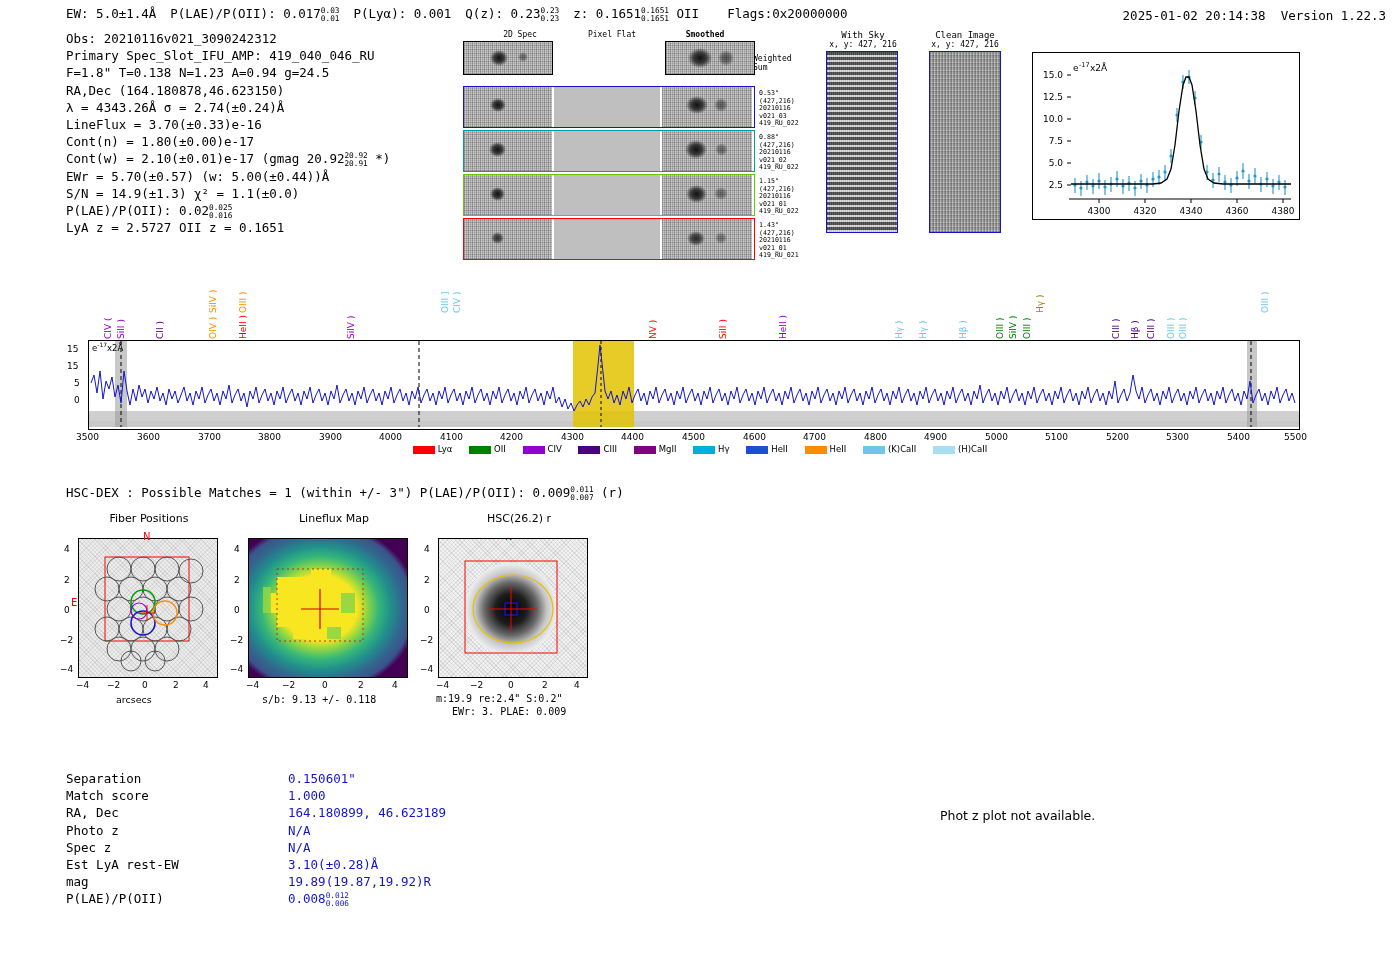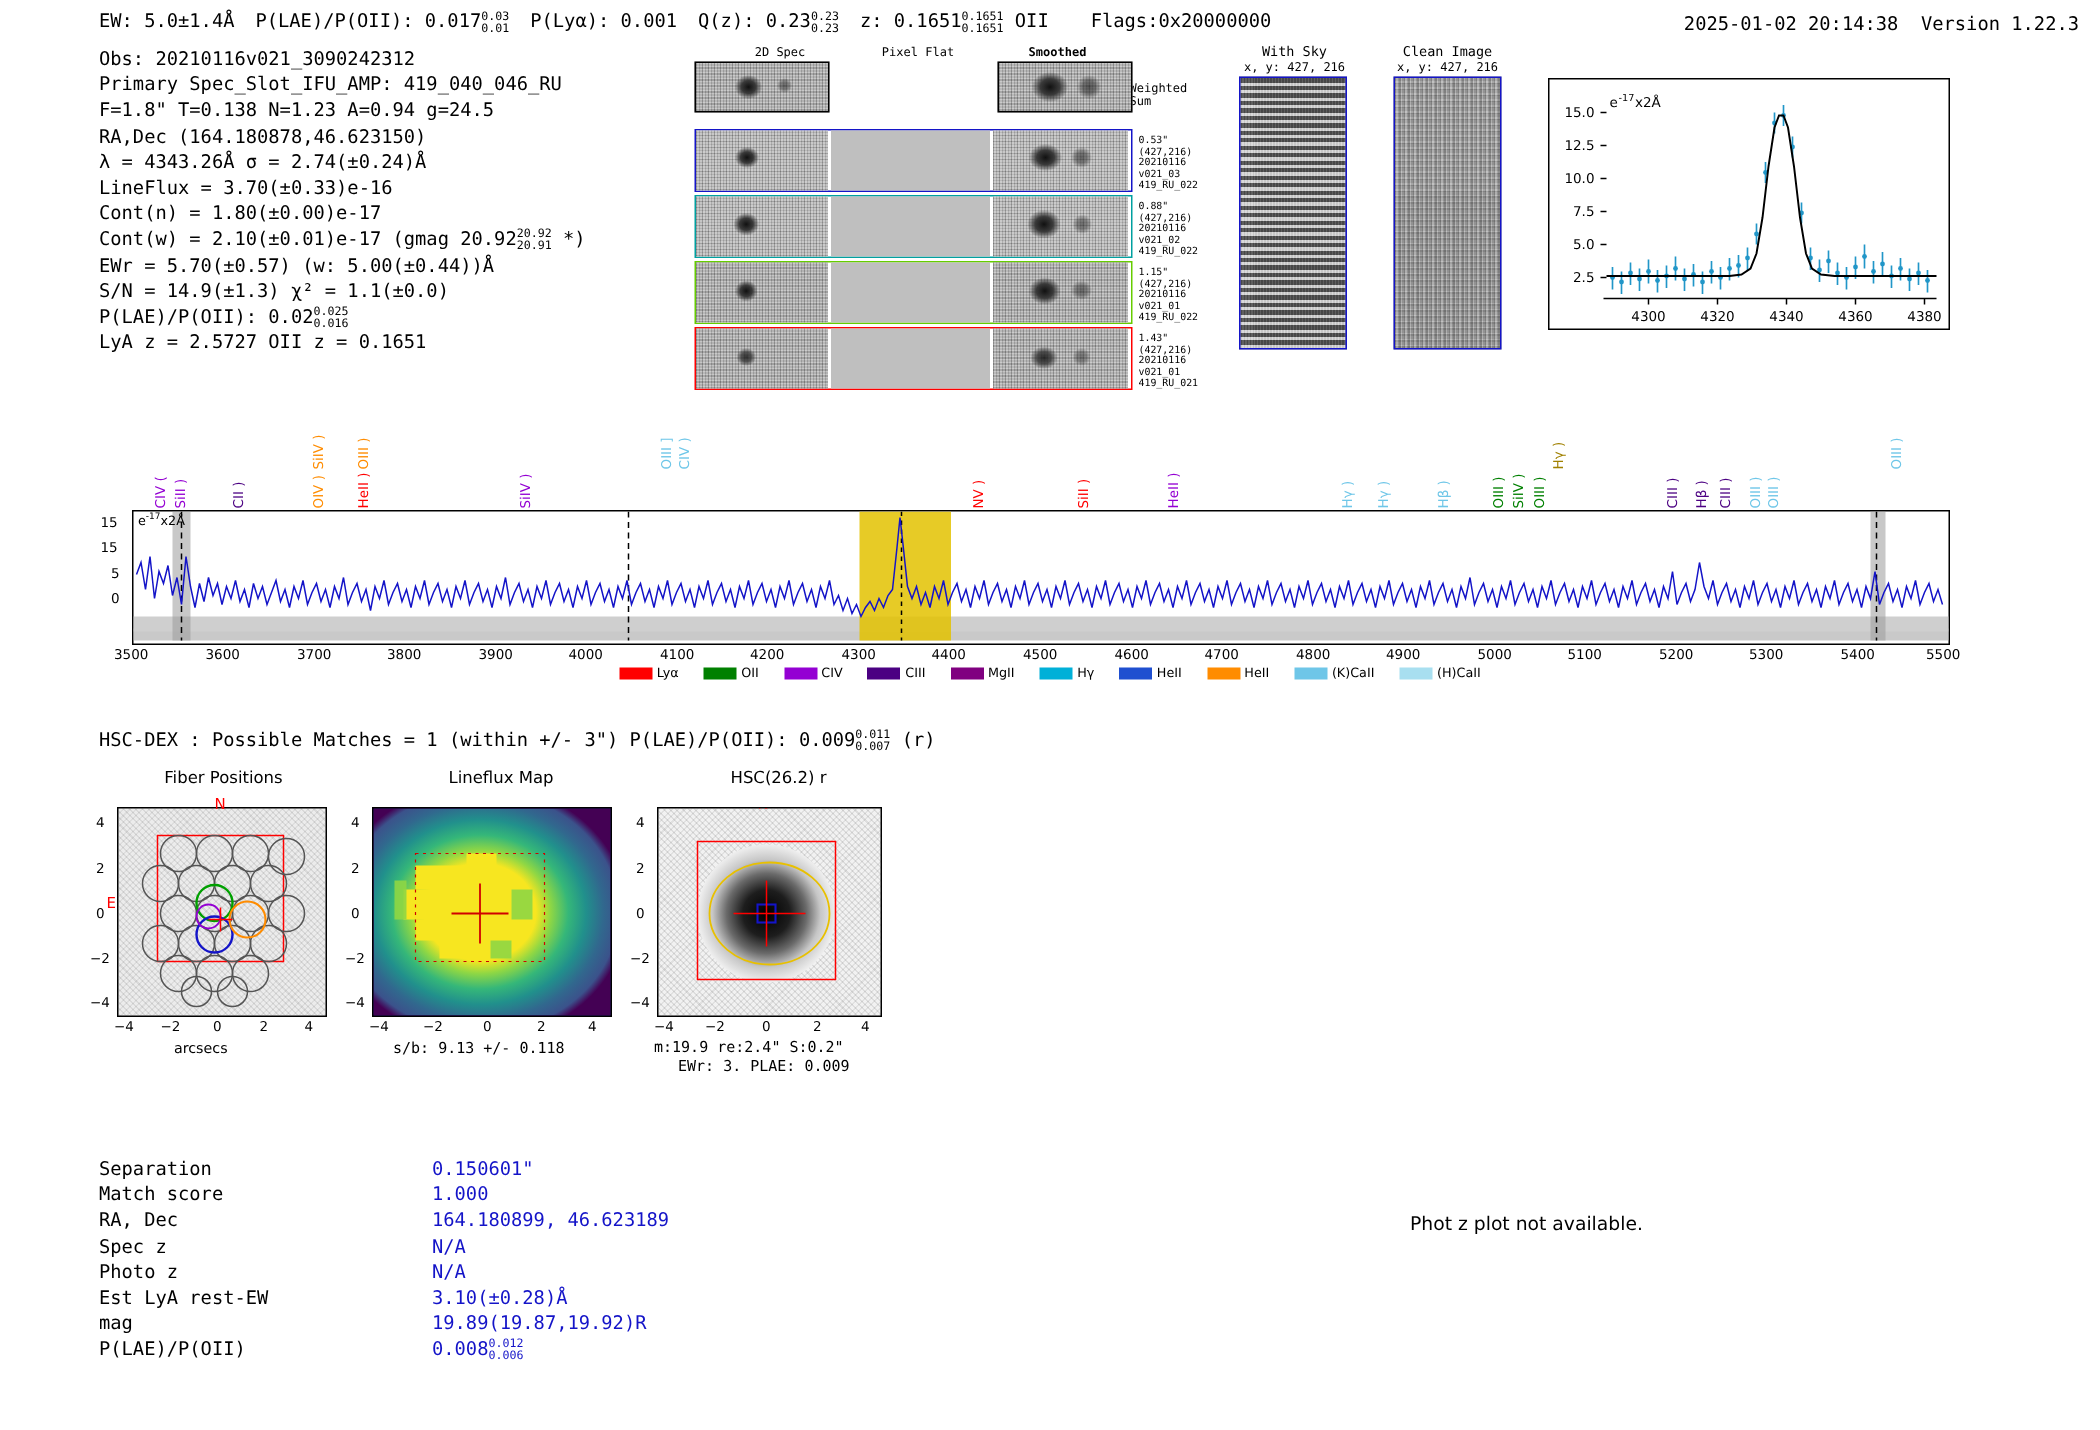--- a/index.html
+++ b/index.html
@@ -622,25 +622,25 @@
   </tr>
   <tr>
     <td>Match score</td>
     <td class="blue">1.000</td>
   </tr>
   <tr>
     <td>RA, Dec</td>
     <td class="blue">164.180899, 46.623189</td>
   </tr>
   <tr>
+    <td>Photo z</td>
+    <td class="blue">N/A</td>
+  </tr>
+  <tr>
     <td>Spec z</td>
-    <td class="blue">N/A</td>
-  </tr>
-  <tr>
-    <td>Photo z</td>
     <td class="blue">N/A</td>
   </tr>
   <tr>
     <td>Est LyA rest-EW</td>
     <td class="blue">3.10(±0.28)Å</td>
   </tr>
   <tr>
     <td>mag</td>
     <td class="blue">19.89(19.87,19.92)R</td>
   </tr>

